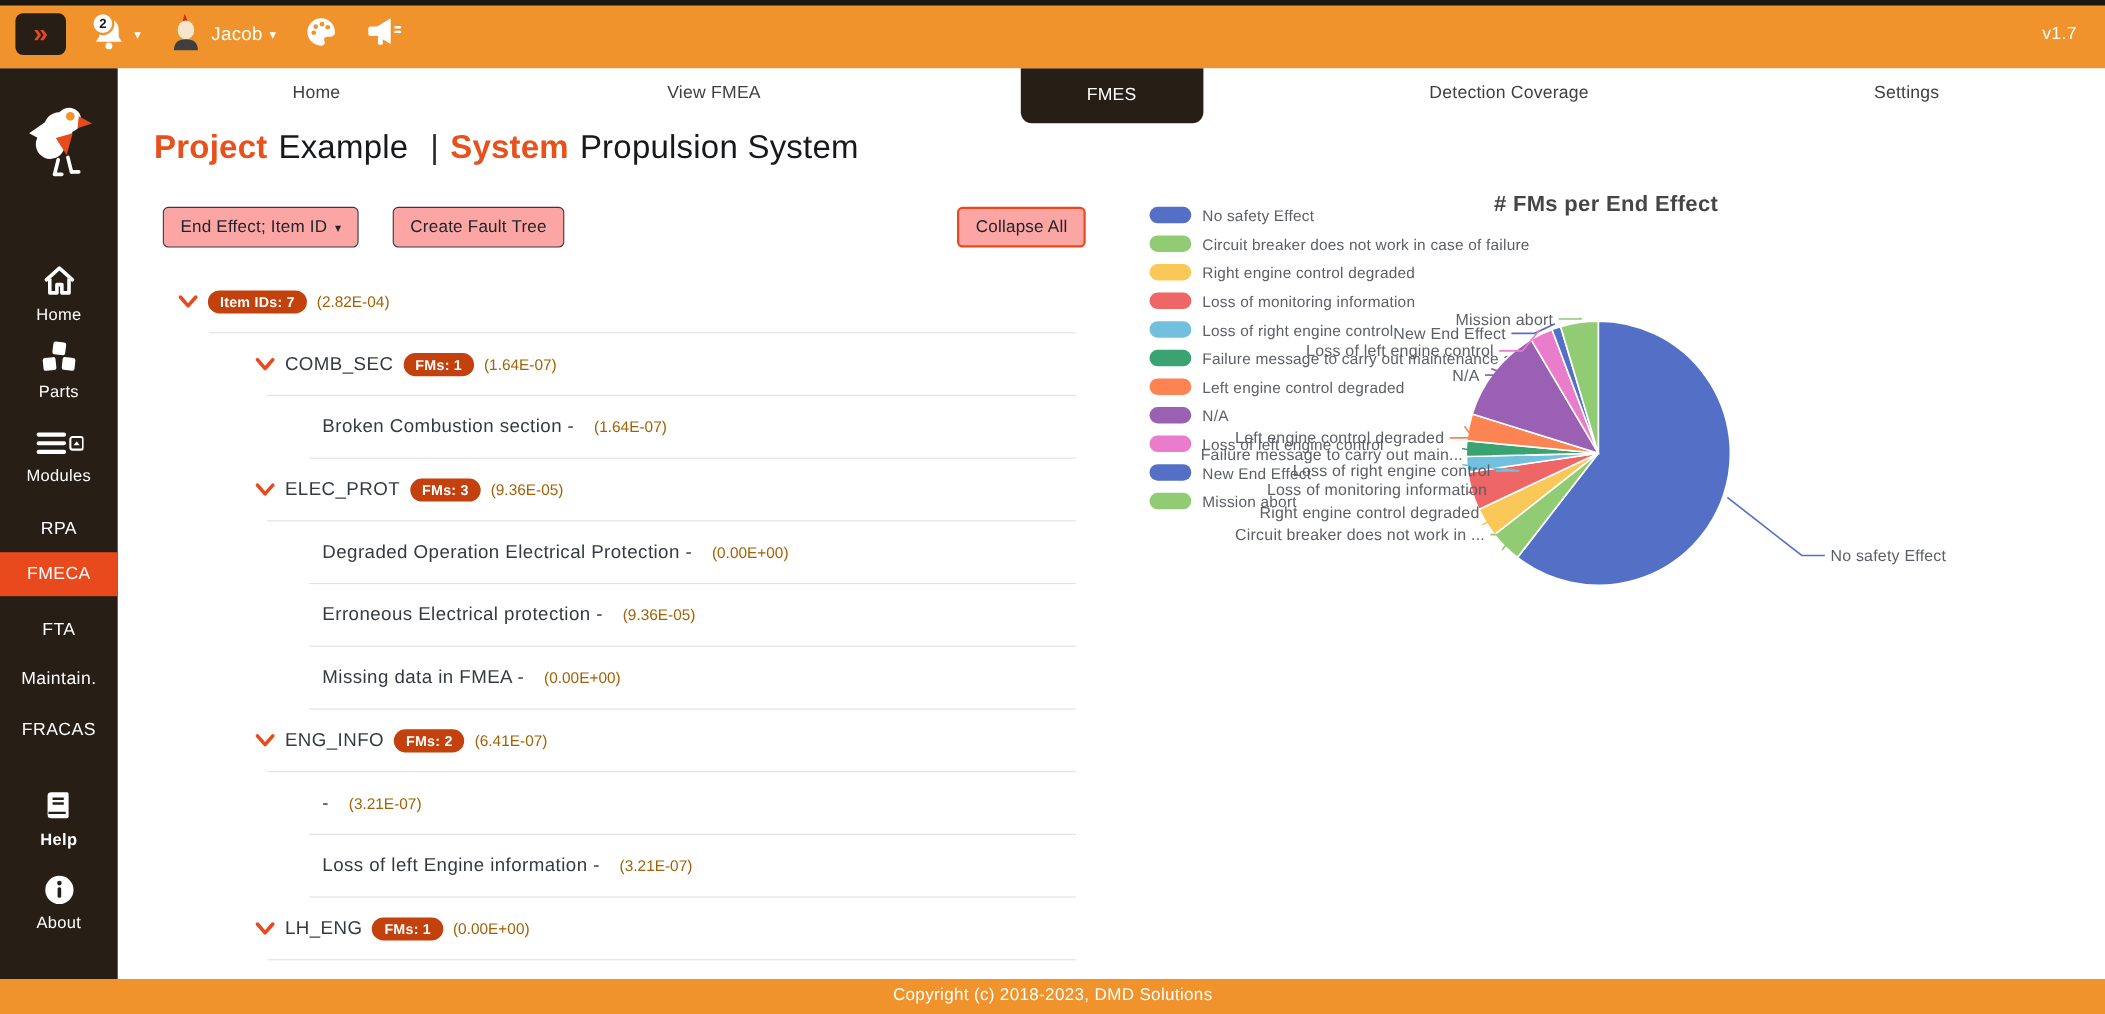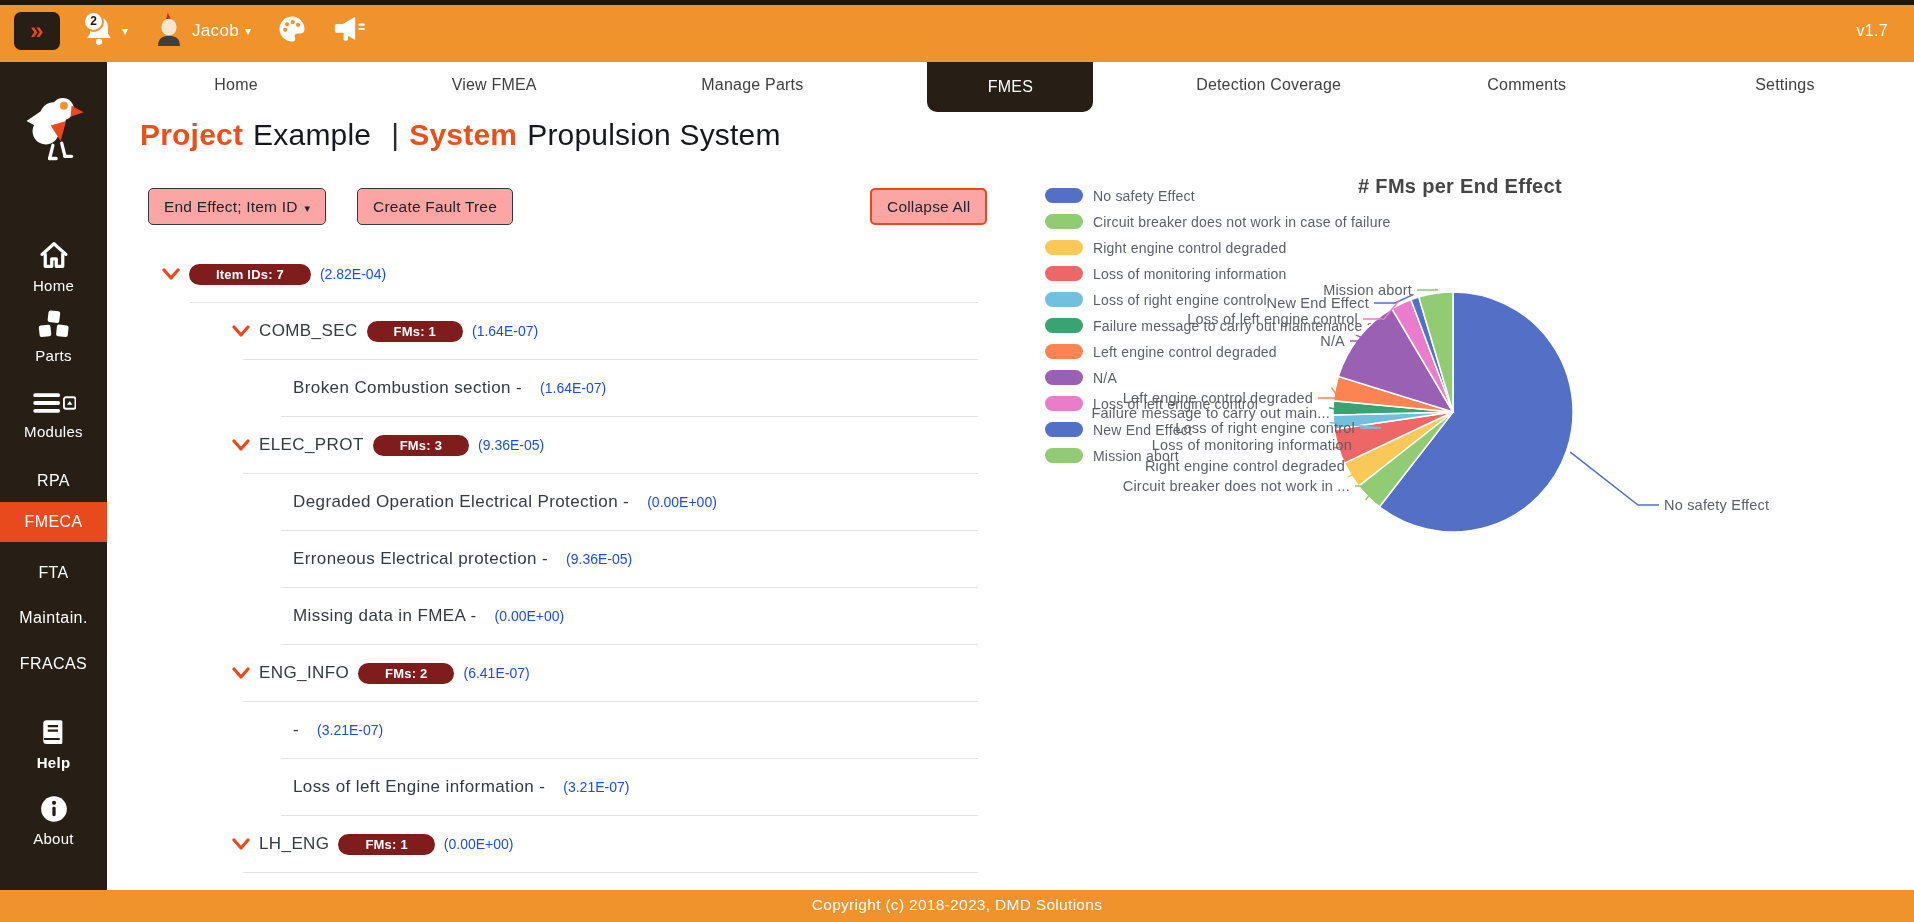--- a/index.html
+++ b/index.html
@@ -43,24 +43,24 @@
       font-size:15.5px;color:#212529;padding:0 15px;font-family:inherit;cursor:pointer;letter-spacing:.2px;}
   .btn-sort{left:41px;}
   .btn-create{left:250px;}
   .btn-collapse{left:763px;border:2px solid #e8491d;}
   .dd-caret{font-size:11px;margin-left:7px;}
   
   .tree{position:absolute;left:41px;top:138px;width:830px;}
   .trow{height:56px;display:flex;align-items:center;}
   .tdiv{border-top:1px solid #e2e2e2;height:0;}
   .chev{width:18px;height:14px;margin-right:9px;flex:0 0 auto;cursor:pointer;}
-  .tbadge{background:#7f1d1d;color:#fff;font-size:13px;font-weight:bold;border-radius:12px;
-      padding:3px 27px;letter-spacing:.2px;white-space:nowrap;}
+  .tbadge{background:#c2410c;color:#fff;font-size:13px;font-weight:bold;border-radius:12px;
+      padding:3px 11px;letter-spacing:.2px;white-space:nowrap;}
   .tlabel{font-size:17px;color:#343a40;letter-spacing:.4px;margin-right:9px;white-space:nowrap;}
-  .tvalue{font-size:14px;color:#1d4ed8;margin-left:9px;white-space:nowrap;}
+  .tvalue{font-size:14px;color:#a16207;margin-left:9px;white-space:nowrap;}
   
   .chart{position:absolute;left:933px;top:32px;width:790px;height:460px;}
   .chart-title{position:absolute;left:255px;top:35px;width:330px;text-align:center;
       font-size:20px;font-weight:bold;color:#454545;letter-spacing:.3px;z-index:1;}
   .legend{position:absolute;left:5px;top:48px;z-index:1;}
   .leg-item{display:flex;align-items:center;height:15px;margin-bottom:11px;cursor:pointer;}
   .leg-swatch{width:38px;height:15px;border-radius:7.5px;margin-right:10px;flex:0 0 auto;}
   .leg-label{font-size:14px;color:#5c5f66;white-space:nowrap;letter-spacing:.2px;}
   .chart svg{position:absolute;left:0;top:0;z-index:2;pointer-events:none;}
   
@@ -161,31 +161,25 @@
         </svg></span><span class="lbl">About</span></div>
   </div>
 
 <div class="tabbar">
     <div class="tab">
       <div class="tab-inner">Home</div>
     </div>
     <div class="tab">
       <div class="tab-inner">View FMEA</div>
     </div>
-    <div class="tab">
-      <div class="tab-inner">Manage Parts</div>
-    </div>
     <div class="tab active">
       <div class="tab-inner">FMES</div>
     </div>
     <div class="tab">
       <div class="tab-inner">Detection Coverage</div>
-    </div>
-    <div class="tab">
-      <div class="tab-inner">Comments</div>
     </div>
     <div class="tab">
       <div class="tab-inner">Settings</div>
     </div>
   </div>
 
 <div class="main">
 
   <div class="page-title">
     <span class="accent tt">Project</span><span class="tt">Example</span><span class="sep">|</span><span class="accent tt">System</span><span>Propulsion System</span>

